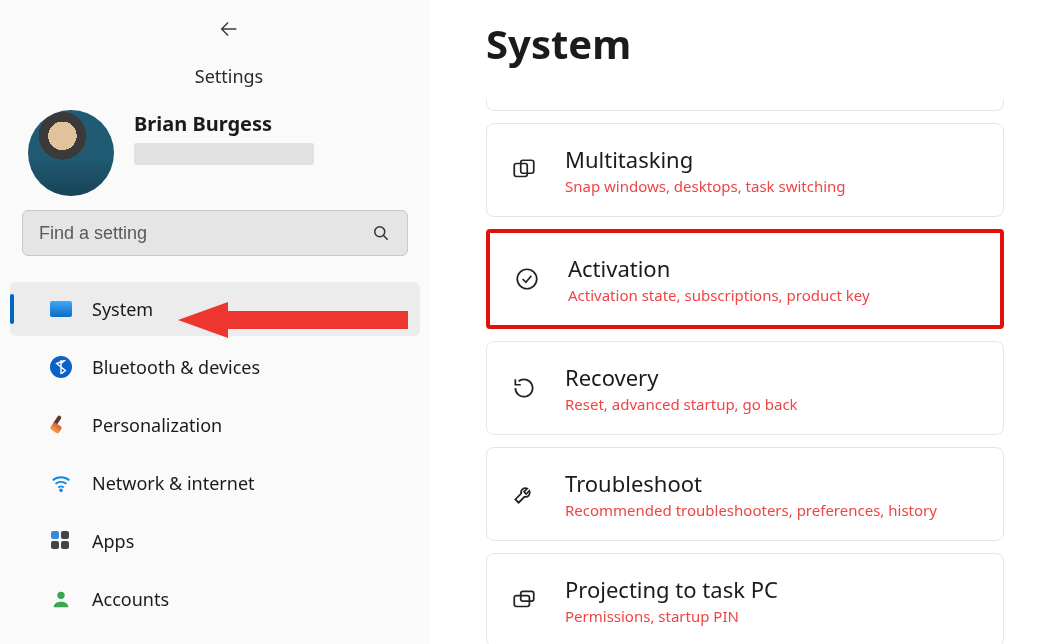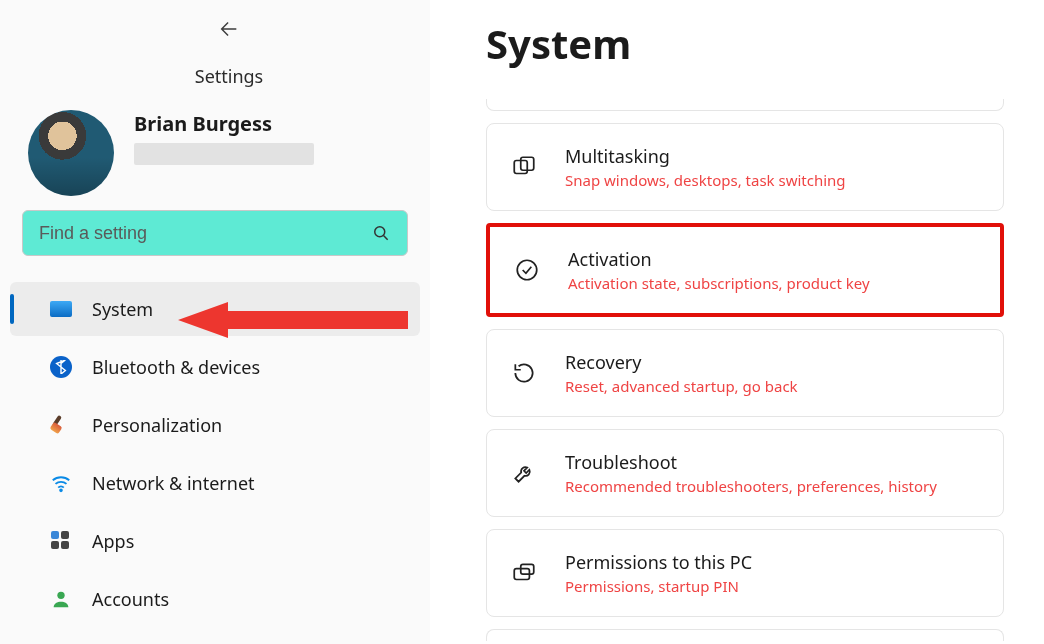--- a/index.html
+++ b/index.html
@@ -9,21 +9,21 @@
   .sidebar { width: 430px; padding: 18px 0 0 0; background: #fafafa; }
   .header-row { display: flex; align-items: center; gap: 24px; padding: 0 0 18px 28px; flex-direction: column; }
   .back-arrow { font-size: 20px; color: #3d3d3d; cursor: pointer; }
   .settings-title { font-size: 18px; font-weight: 400; color: #2b2b2b; }
   .profile-row { display: flex; gap: 20px; padding: 4px 0 14px 28px; }
   .avatar { width: 86px; height: 86px; border-radius: 50%; background: radial-gradient(circle at 40% 30%, #e0c39b 0 18%, #3a3a3a 18% 30%, #205a73 30% 100%); position: relative; overflow: hidden; }
   .avatar::after { content:""; position:absolute; inset:0; background: linear-gradient(180deg, rgba(0,0,0,0) 55%, rgba(0,0,0,0.25)); }
   .profile-name { font-size: 20px; font-weight: 700; color: #1b1b1b; margin-bottom: 6px; }
   .profile-email-skeleton { width: 180px; height: 22px; background: #e2e2e2; border-radius: 2px; }
   .search-wrap { padding: 0 22px 18px 22px; }
-  .search-box { position: relative; display: flex; align-items: center; height: 46px; border: 1px solid #c8c8c8; border-radius: 6px; background: #5eead4; padding: 0 16px; }
+  .search-box { position: relative; display: flex; align-items: center; height: 46px; border: 1px solid #c8c8c8; border-radius: 6px; background: #e5e5e5; padding: 0 16px; }
   .search-input { flex: 1; border: none; outline: none; font-size: 18px; color: #333; background: transparent; }
   .search-input::placeholder { color: #5a5a5a; }
   .search-icon { width: 20px; height: 20px; }
   .nav { padding-top: 4px; }
   .nav-item { display: flex; align-items: center; gap: 20px; height: 54px; padding-left: 40px; border-radius: 6px; margin: 4px 10px; cursor: pointer; font-size: 18px; color: #1b1b1b; position: relative; }
   .nav-item.selected { background: #ececec; }
   .nav-item.selected::before { content:""; position:absolute; left:0; top:12px; bottom:12px; width:4px; background:#0067c0; border-radius:2px; }
   .nav-icon { width: 22px; height: 22px; display:inline-flex; align-items:center; justify-content:center; }
   
   .ic-system { width:22px; height:16px; background:linear-gradient(#3da9f5,#0b6cc4); border-radius:2px; }
@@ -39,21 +39,21 @@
   .accounts-svg{ width:22px;height:22px; }
 
   
   .main { flex: 1; padding: 0 40px 0 56px; overflow: hidden; position: relative; }
   .main-title { font-size: 40px; font-weight: 700; padding: 16px 0 28px 0; }
   .card-stack { display: flex; flex-direction: column; gap: 12px; position: relative; }
   .card-stub-top { height: 12px; border: 1px solid #e5e5e5; border-top: none; border-radius: 0 0 8px 8px; background: #fff; }
   .card { display: flex; align-items: center; gap: 26px; border: 1px solid #e5e5e5; border-radius: 8px; background: #fff; padding: 20px 22px; cursor: pointer; position: relative; }
   .card-icon { width: 30px; height: 30px; color: #222; display: flex; align-items:center; justify-content:center; }
   .card-text { display: flex; flex-direction: column; gap: 2px; }
-  .card-title { font-size: 18px; font-weight: 400; color: #1b1b1b; }
+  .card-title { font-size: 22px; font-weight: 400; color: #1b1b1b; }
   .card-sub { font-size: 15px; color: #ef4444; }
   .card-stub-bottom { height: 12px; border: 1px solid #e5e5e5; border-bottom: none; border-radius: 8px 8px 0 0; background: #fff; }
   .highlight-border { border: 4px solid #e11009; border-radius: 4px; }
 
   
   .red-arrow { position:absolute; left:178px; top:302px; width:230px; height:36px; pointer-events:none; }
   svg { display:block; }
 </style>
 </head>
 <body>
@@ -204,21 +204,21 @@
       </div>
 
       <div class="card">
         <span class="card-icon">
           <svg width="26" height="26" viewBox="0 0 24 24" fill="none" stroke="#222" stroke-width="1.6">
               <rect x="3" y="8" width="14" height="10" rx="2"></rect>
               <rect x="9" y="4" width="12" height="9" rx="2"></rect>
             </svg>
         </span>
         <div class="card-text">
-          <span class="card-title">Permissions to this PC</span>
+          <span class="card-title">Projecting to task PC</span>
           <span class="card-sub">Permissions, startup PIN</span>
         </div>
       </div>
 
       <div class="card-stub-bottom"></div>
     </div>
 
   </main>
 </div>
 

